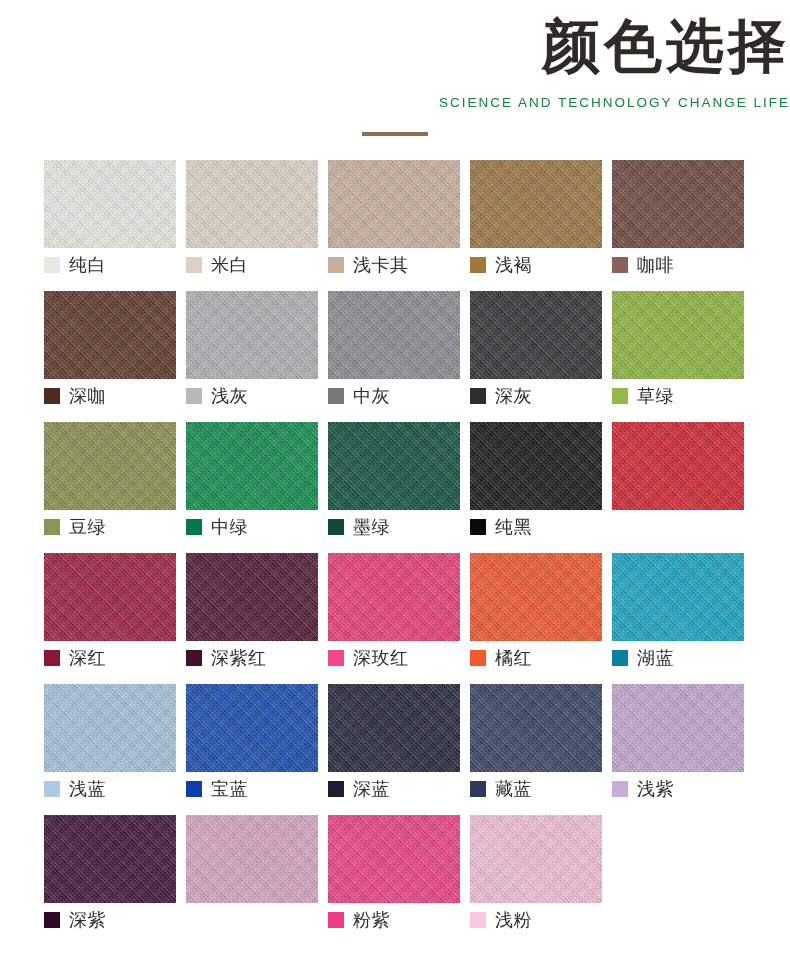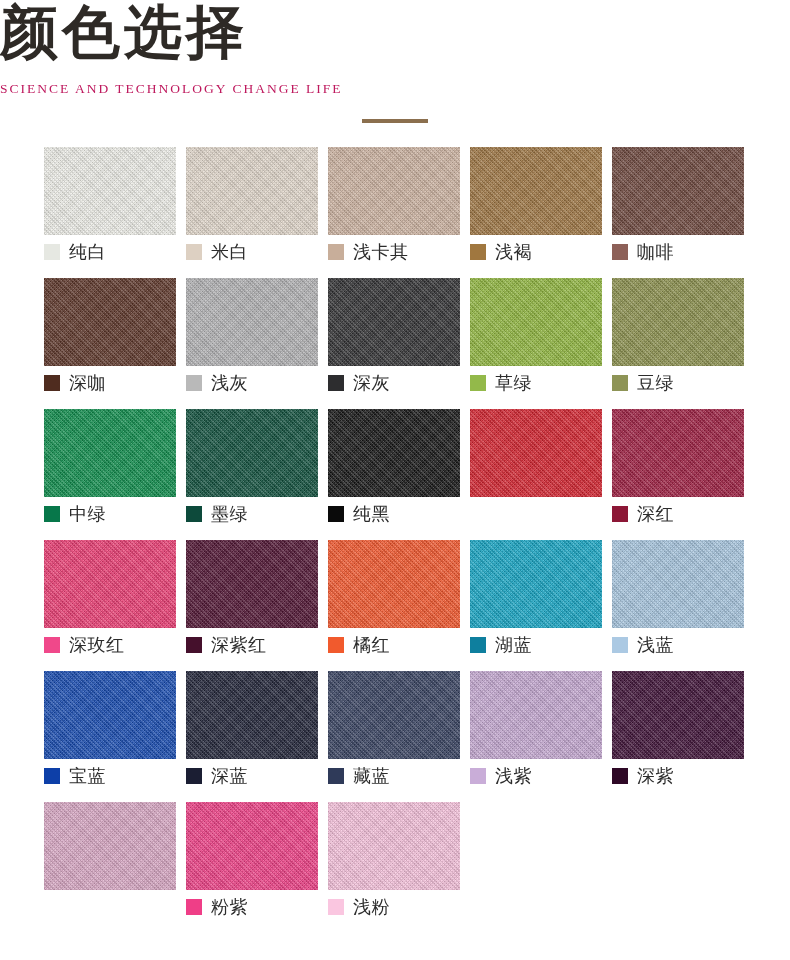--- a/index.html
+++ b/index.html
@@ -10,38 +10,39 @@
   body {
     width: 790px;
     height: 960px;
     font-family: "Liberation Sans", "DejaVu Sans", sans-serif;
     overflow: hidden;
     position: relative;
   }
 
   
   .header {
-    text-align: left;
+    text-align: right;
+    padding-top: 14px;
   }
   .page-title {
     font-size: 58px;
     line-height: 1.12;
     font-weight: bold;
     color: #2e2a26;
     letter-spacing: 4px;
     margin: 0;
     font-family: "DejaVu Sans", "Liberation Sans", sans-serif;
   }
   .page-subtitle {
     margin: 16px 0 0 0;
     font-size: 13.5px;
     letter-spacing: 2.0px;
-    color: #be185d;
+    color: #15803d;
     font-weight: normal;
-    font-family: Liberation Serif, serif;
+    font-family: Liberation Sans, sans-serif;
   }
   .title-divider {
     width: 66px;
     height: 4px;
     margin: 22px auto 0 auto;
     background: #8b6f4e;
   }
 
   
   .swatch-grid {
@@ -166,20 +167,27 @@
       </div>
     </div>
     <div class="swatch-cell">
       <div class="swatch-tile" style="background-color: rgb(179, 179, 181);"></div>
       <div class="swatch-label">
         <span class="label-chip" style="background-color: rgb(185, 185, 185);"></span>
         <span class="label-text">浅灰</span>
       </div>
     </div>
     <div class="swatch-cell">
+      <div class="swatch-tile" style="background-color: rgb(140, 140, 143);"></div>
+      <div class="swatch-label">
+        <span class="label-chip" style="background-color: rgb(125, 118, 120);"></span>
+        <span class="label-text">中灰</span>
+      </div>
+    </div>
+    <div class="swatch-cell">
       <div class="swatch-tile" style="background-color: rgb(46, 46, 48);"></div>
       <div class="swatch-label">
         <span class="label-chip" style="background-color: rgb(45, 45, 47);"></span>
         <span class="label-text">深灰</span>
       </div>
     </div>
     <div class="swatch-cell">
       <div class="swatch-tile" style="background-color: rgb(143, 182, 60);"></div>
       <div class="swatch-label">
         <span class="label-chip" style="background-color: rgb(147, 185, 74);"></span>
@@ -218,34 +226,34 @@
       <div class="swatch-tile" style="background-color: rgb(212, 32, 44);"></div>
     </div>
     <div class="swatch-cell">
       <div class="swatch-tile" style="background-color: rgb(156, 27, 62);"></div>
       <div class="swatch-label">
         <span class="label-chip" style="background-color: rgb(140, 23, 54);"></span>
         <span class="label-text">深红</span>
       </div>
     </div>
     <div class="swatch-cell">
+      <div class="swatch-tile" style="background-color: rgb(78, 17, 48);"></div>
+      <div class="swatch-label">
+        <span class="label-chip" style="background-color: rgb(69, 16, 44);"></span>
+        <span class="label-text">深紫红</span>
+      </div>
+    </div>
+    <div class="swatch-cell">
       <div class="swatch-tile" style="background-color: rgb(236, 58, 114);"></div>
       <div class="swatch-label">
         <span class="label-chip" style="background-color: rgb(240, 72, 138);"></span>
         <span class="label-text">深玫红</span>
       </div>
     </div>
     <div class="swatch-cell">
-      <div class="swatch-tile" style="background-color: rgb(78, 17, 48);"></div>
-      <div class="swatch-label">
-        <span class="label-chip" style="background-color: rgb(69, 16, 44);"></span>
-        <span class="label-text">深紫红</span>
-      </div>
-    </div>
-    <div class="swatch-cell">
       <div class="swatch-tile" style="background-color: rgb(244, 85, 42);"></div>
       <div class="swatch-label">
         <span class="label-chip" style="background-color: rgb(241, 90, 45);"></span>
         <span class="label-text">橘红</span>
       </div>
     </div>
     <div class="swatch-cell">
       <div class="swatch-tile" style="background-color: rgb(19, 165, 196);"></div>
       <div class="swatch-label">
         <span class="label-chip" style="background-color: rgb(14, 127, 158);"></span>

